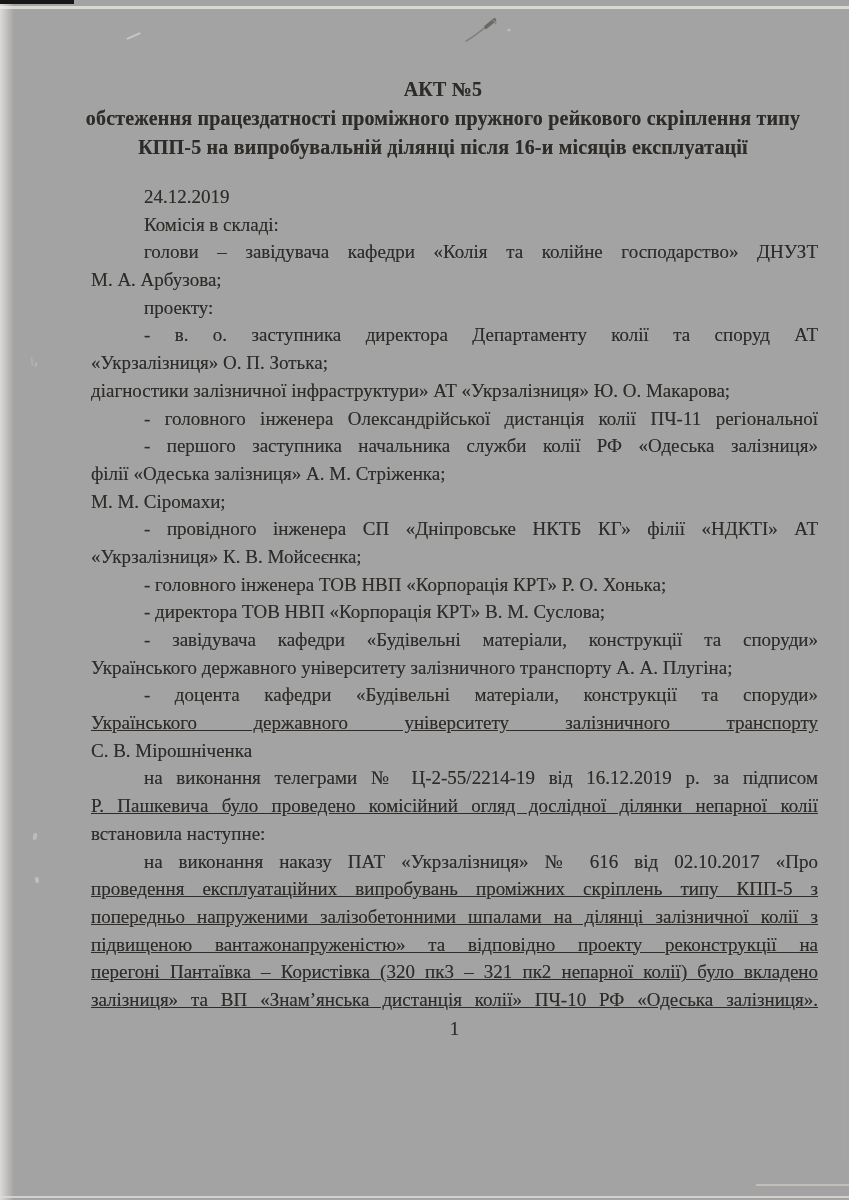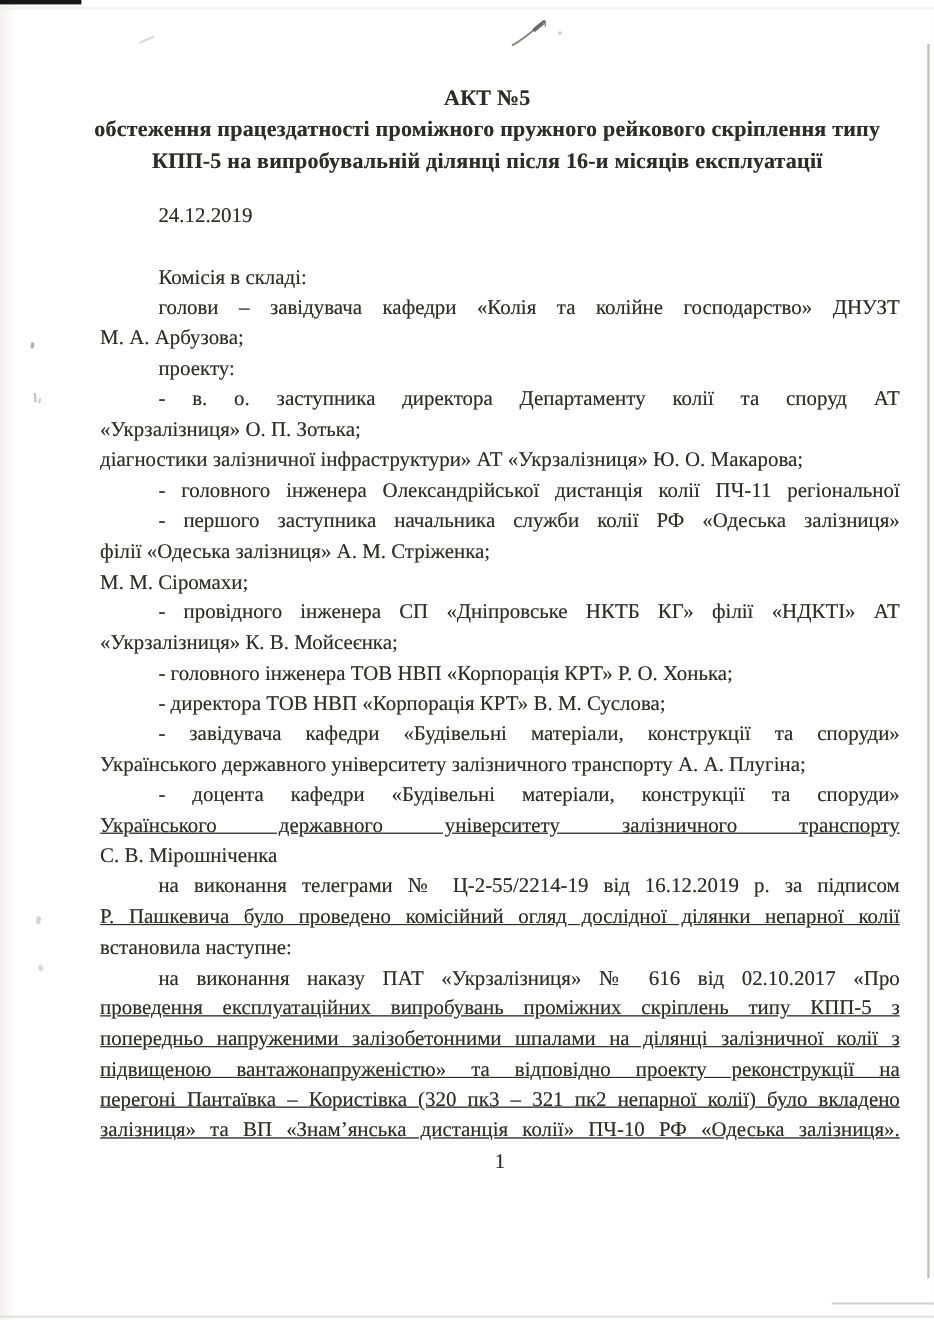--- a/index.html
+++ b/index.html
@@ -1,21 +1,21 @@
 <!DOCTYPE html>
 <html><head>
 <meta charset="utf-8">
 <style>
   html, body { margin: 0; padding: 0; background: #e8e8e8; }
   .page {
     position: relative;
     width: 849px;
     height: 1200px;
     margin: 0 auto;
-    background: #ffffff;
+    background: #a3a3a3;
     overflow: hidden;
     font-family: "Liberation Serif", "DejaVu Serif", serif;
     color: #2e2c29;
   }
   
   .edge-shade-left {
     position: absolute; left: 0; top: 0; width: 14px; height: 1200px;
     background: linear-gradient(to right, #efede9, rgba(255,255,255,0));
     opacity: .75;
   }
@@ -57,21 +57,21 @@
     text-align: center; font-weight: bold; font-size: 20px; line-height: 29px;
     letter-spacing: .2px;
     text-shadow: 0 0 .6px rgba(46,44,41,.55);
   }
   .doc {
     position: absolute; left: 91px; top: 183px; width: 727px;
     font-size: 19px; line-height: 27.7px;
     text-shadow: 0 0 .5px rgba(46,44,41,.5);
   }
   .date-line { text-indent: 53px; }
-  .doc-body { margin-top: 28px; }
+  .doc-body { }
   .line { height: 27.7px; overflow: hidden; }
   .line.i  { text-indent: 53px; }
   .line.ij { text-indent: 53px; text-align: justify; text-align-last: justify; }
   .line.j  { text-align: justify; text-align-last: justify; text-decoration: underline; }
   .page-number { text-align: center; margin-top: 1px; }
 </style>
 </head>
 <body>
 
 <div class="page">

